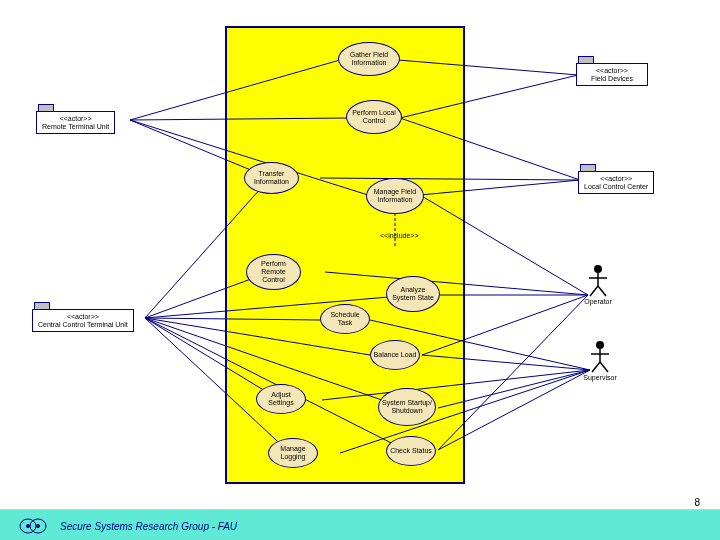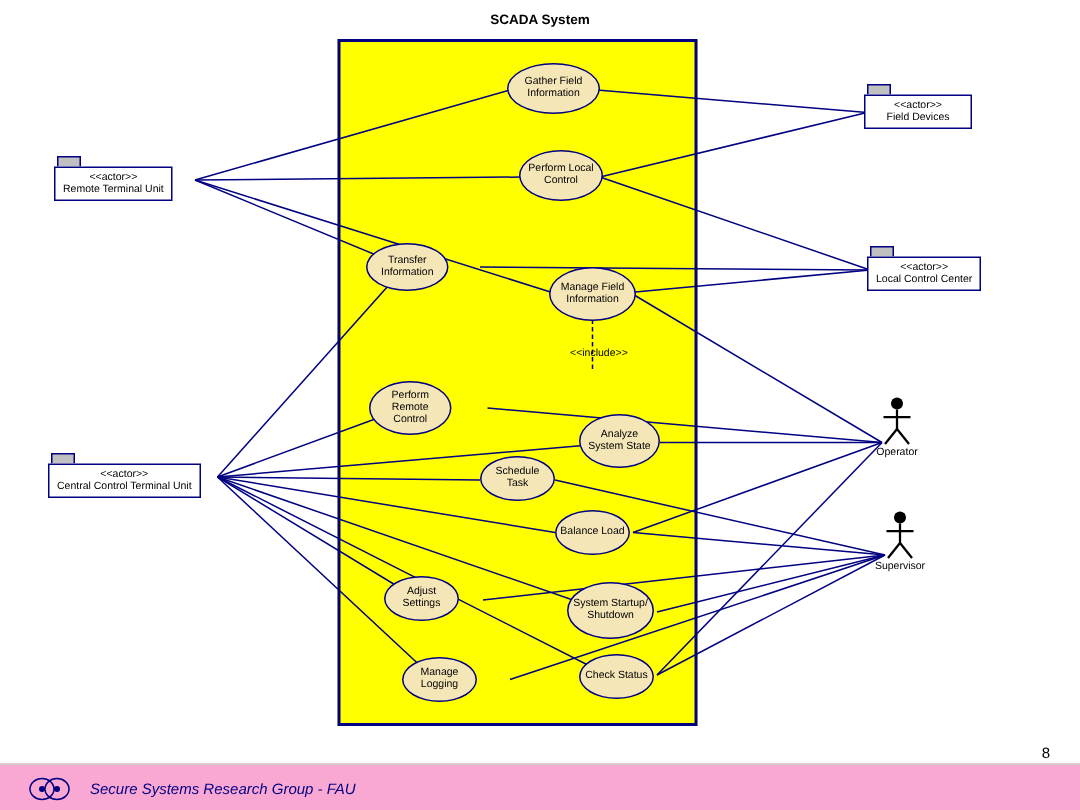--- a/index.html
+++ b/index.html
@@ -91,21 +91,21 @@
     position: absolute;
     font-size: 7px;
     z-index: 2;
   }
   .footer {
     position: absolute;
     left: 0;
     bottom: 0;
     width: 720px;
     height: 30px;
-    background: #f9a8d4;
+    background: #5eead4;
     border-top: 1px solid #ccc;
   }
   .footer-logo {
     position: absolute;
     left: 18px;
     bottom: 4px;
     width: 30px;
     height: 20px;
   }
   .footer-text {
@@ -163,21 +163,20 @@
     <line x1="590" y1="370" x2="438" y2="408"></line>
     <line x1="590" y1="370" x2="438" y2="450"></line>
     <line x1="590" y1="370" x2="322" y2="400"></line>
     <line x1="590" y1="370" x2="340" y2="453"></line>
     <line x1="590" y1="370" x2="370" y2="320"></line>
   </g>
 
   <line x1="395" y1="213" x2="395" y2="248" stroke="#000080" stroke-width="1" stroke-dasharray="3,2"></line>
 </svg>
 
-<div class="title">SCADA System</div>
 
 <div class="sys-frame"></div>
 
 <div class="usecase" style="left:338px; top:42px; width:62px; height:34px;">Gather Field
 Information</div>
 <div class="usecase" style="left:346px; top:100px; width:56px; height:34px;">Perform
 Local
 Control</div>
 <div class="usecase" style="left:244px; top:162px; width:55px; height:32px;">Transfer
 Information</div>

